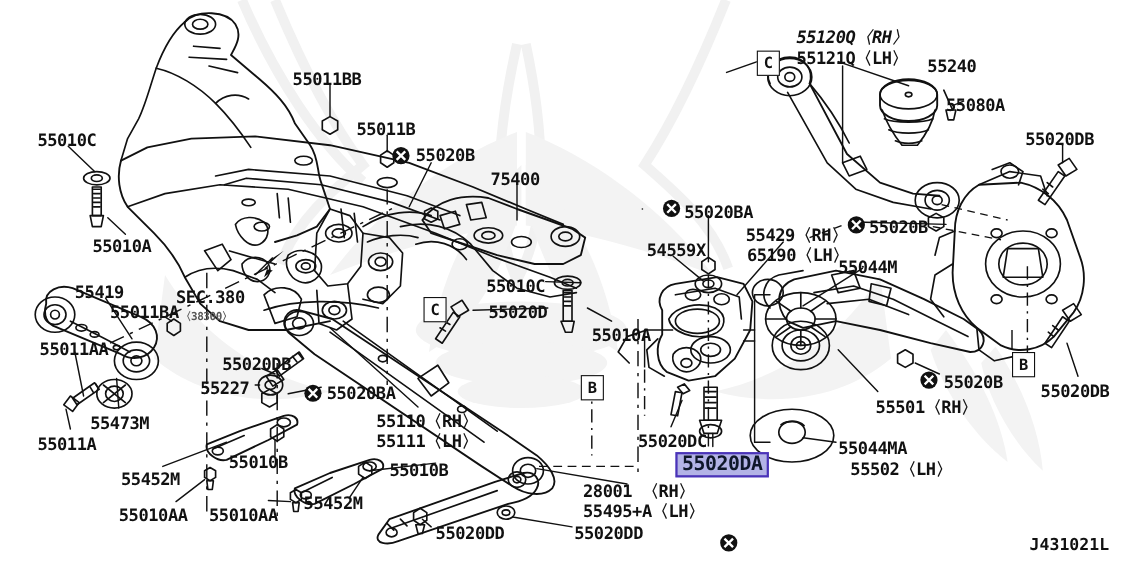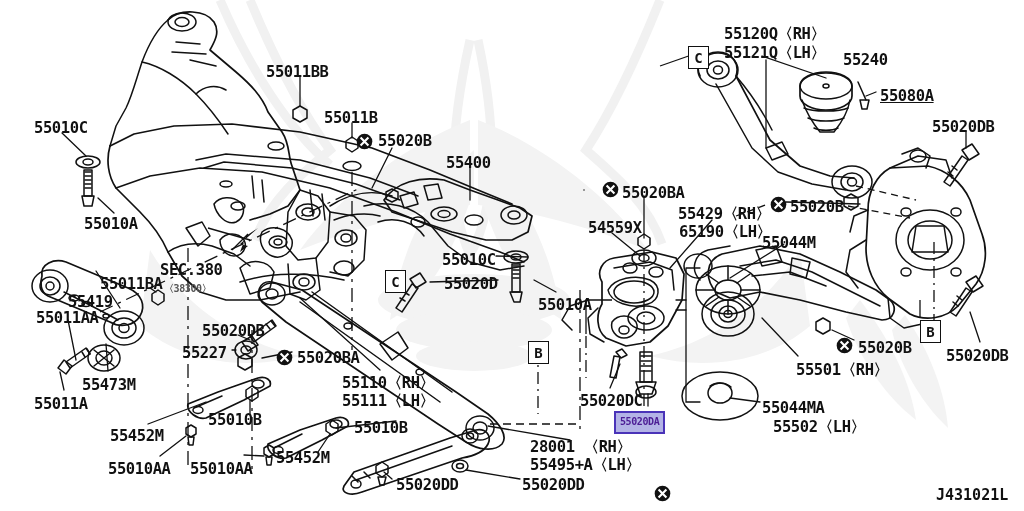--- a/index.html
+++ b/index.html
@@ -13,23 +13,23 @@
   
   .lbl{
     position:absolute;white-space:pre;color:#111;
     font-family:"DejaVu Sans Mono","Liberation Mono",monospace;
     font-size:15.5px;font-weight:700;letter-spacing:-0.4px;line-height:16px;
   }
   .sub{font-size:10px;font-weight:700;}
   
   .hl{
     position:absolute;
-    background:#b3b3e6;border:2px solid #4a33b8;color:#4c1d95;
+    background:#b3b3e6;border:2px solid #4a33b8;color:#0f172a;
     font-family:"DejaVu Sans Mono","Liberation Mono",monospace;
-    font-size:10px;font-weight:700;letter-spacing:-0.4px;
+    font-size:18px;font-weight:700;letter-spacing:-0.4px;
     padding:1px 4px 2px 4px;line-height:16px;white-space:pre;
   }
   
   .boxref{
     position:absolute;border:1.6px solid #111;background:#fff;
     width:19px;height:21px;
     font-family:"DejaVu Sans Mono","Liberation Mono",monospace;
     font-size:14px;font-weight:700;color:#111;
     display:flex;align-items:center;justify-content:center;
   }
@@ -418,44 +418,44 @@
       <path d="M920 318 L920 300"></path>
     </g>
   </svg>
 
   <div id="labels-layer">
       <div class="lbl" style="left: 34px; top: 120px;">55010C</div>
       <div class="lbl" style="left: 84px; top: 216px;">55010A</div>
       <div class="lbl" style="left: 266px; top: 64px;">55011BB</div>
       <div class="lbl" style="left: 324px; top: 110px;">55011B</div>
       <div class="lbl" style="left: 378px; top: 133px;">55020B</div>
-      <div class="lbl" style="left: 446px; top: 155px;">55400</div>
+      <div class="lbl" style="left: 446px; top: 155px;">75400</div>
       <div class="lbl" style="left: 442px; top: 252px;">55010C</div>
       <div class="lbl" style="left: 444px; top: 276px;">55020D</div>
       <div class="lbl" style="left: 538px; top: 297px;">55010A</div>
-      <div class="lbl" style="left: 68px; top: 258px; margin-top: 36px;">55419</div>
+      <div class="lbl" style="left: 68px; top: 258px;">55419</div>
       <div class="lbl" style="left: 100px; top: 276px;">55011BA</div>
       <div class="lbl" style="left: 36px; top: 310px;">55011AA</div>
       <div class="lbl" style="left: 82px; top: 377px;">55473M</div>
       <div class="lbl" style="left: 34px; top: 396px;">55011A</div>
       <div class="lbl" style="left: 110px; top: 428px;">55452M</div>
       <div class="lbl" style="left: 108px; top: 461px;">55010AA</div>
       <div class="lbl" style="left: 190px; top: 461px;">55010AA</div>
       <div class="lbl" style="left: 202px; top: 323px;">55020DB</div>
       <div class="lbl" style="left: 182px; top: 345px;">55227</div>
       <div class="lbl" style="left: 297px; top: 350px;">55020BA</div>
       <div class="lbl" style="left: 208px; top: 412px;">55010B</div>
       <div class="lbl" style="left: 354px; top: 420px;">55010B</div>
       <div class="lbl" style="left: 276px; top: 450px;">55452M</div>
       <div class="lbl" style="left: 396px; top: 477px;">55020DD</div>
       <div class="lbl" style="left: 522px; top: 477px;">55020DD</div>
-      <div class="lbl" style="left: 724px; top: 26px;">55120Q〈RH〉</div>
+      <div class="lbl" style="left: 724px; top: 26px; font-style: italic;">55120Q〈RH〉</div>
       <div class="lbl" style="left: 724px; top: 45px;">55121Q〈LH〉</div>
       <div class="lbl" style="left: 843px; top: 52px;">55240</div>
-      <div class="lbl" style="left: 880px; top: 88px; text-decoration: underline;">55080A</div>
+      <div class="lbl" style="left: 860px; top: 88px;">55080A</div>
       <div class="lbl" style="left: 932px; top: 119px;">55020DB</div>
       <div class="lbl" style="left: 622px; top: 185px;">55020BA</div>
       <div class="lbl" style="left: 588px; top: 220px;">54559X</div>
       <div class="lbl" style="left: 678px; top: 206px;">55429〈RH〉</div>
       <div class="lbl" style="left: 679px; top: 224px;">65190〈LH〉</div>
       <div class="lbl" style="left: 762px; top: 235px;">55044M</div>
       <div class="lbl" style="left: 790px; top: 199px;">55020B</div>
       <div class="lbl" style="left: 580px; top: 393px;">55020DC</div>
       <div class="lbl" style="left: 762px; top: 400px;">55044MA</div>
       <div class="lbl" style="left: 796px; top: 362px;">55501〈RH〉</div>

